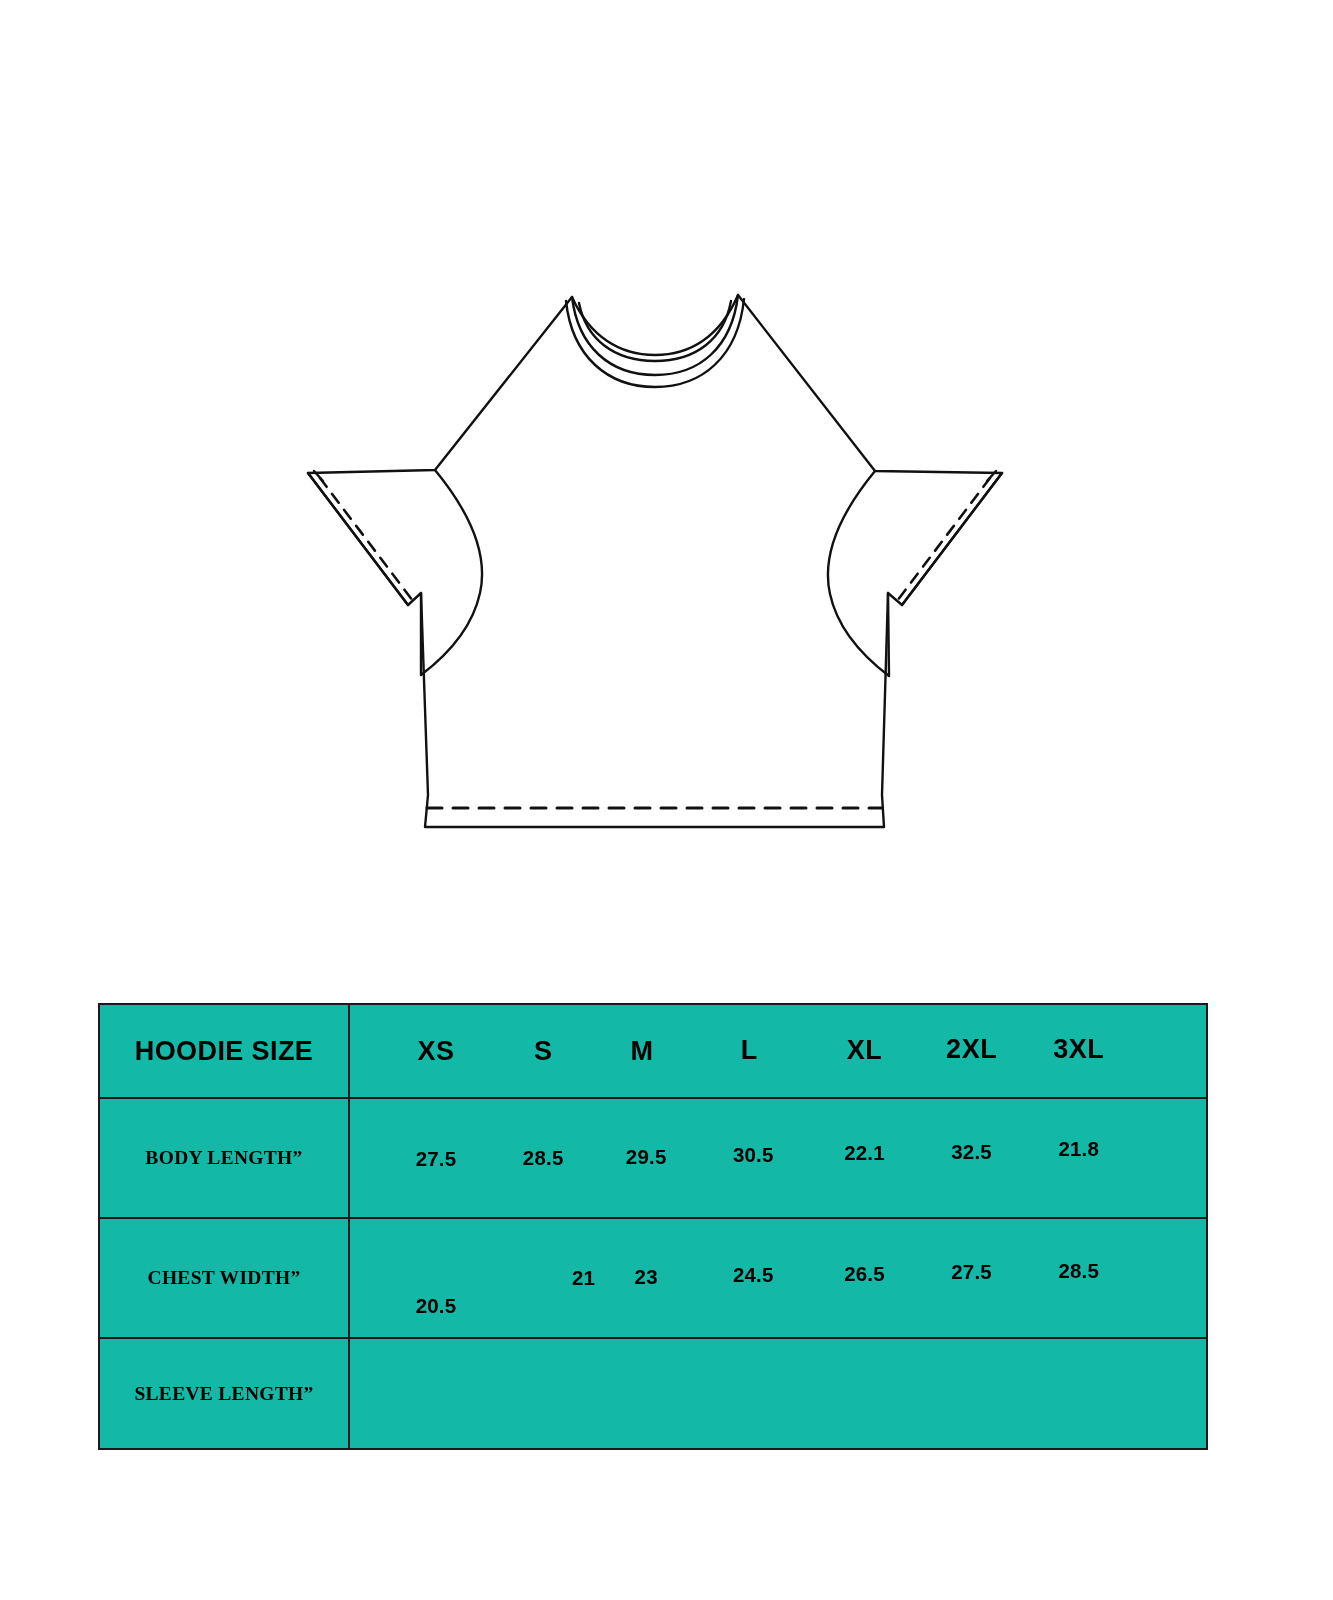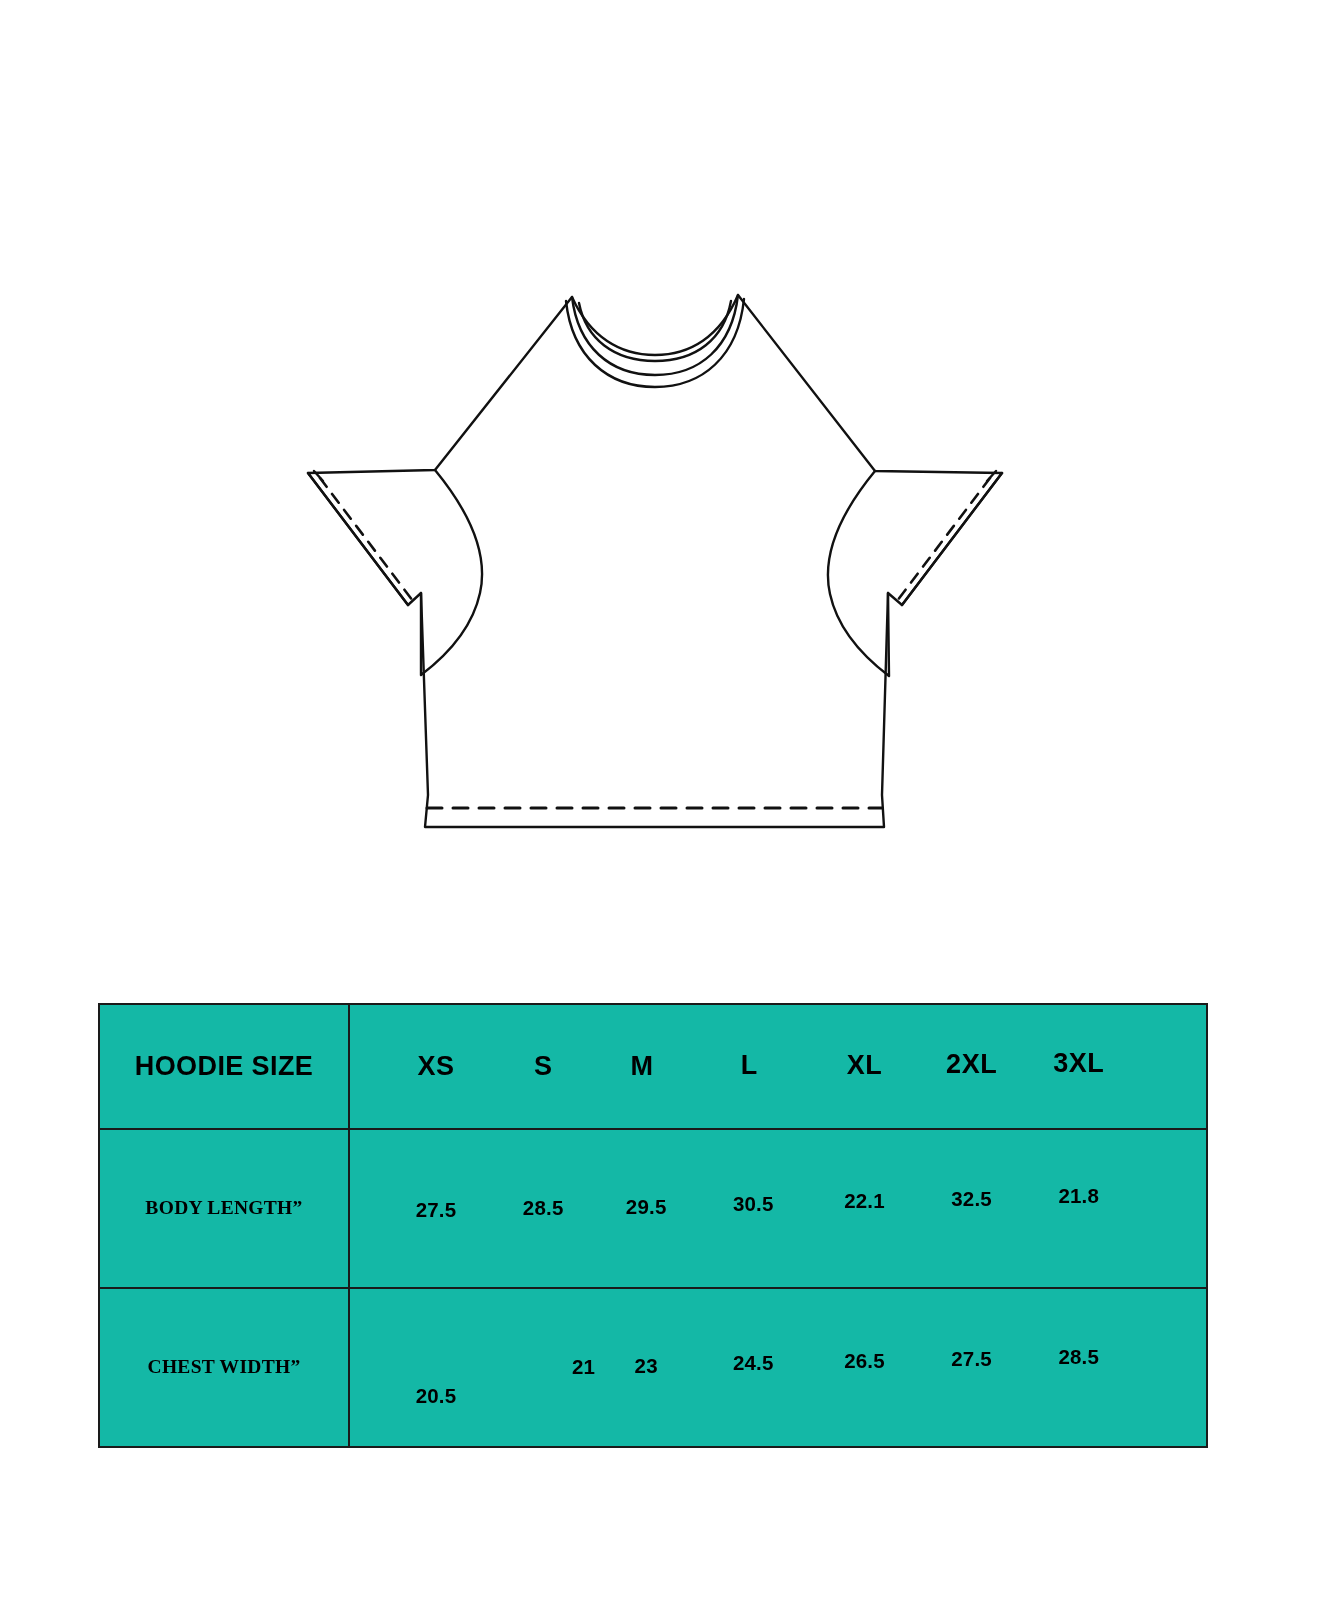--- a/index.html
+++ b/index.html
@@ -199,15 +199,29 @@
             <span class="slot" style="left:21.5%; top:50%;text-align:right;">21</span>
             <span class="slot" style="left:34%;   top:49%;">23</span>
             <span class="slot" style="left:47%;   top:46.5%;">24.5</span>
             <span class="slot" style="left:60.5%; top:45%;">26.5</span>
             <span class="slot" style="left:73.5%; top:43.5%;">27.5</span>
             <span class="slot" style="left:86.5%; top:42%;">28.5</span>
           </div>
         </td>
       </tr>
 
+      <tr class="empty-row">
+        <td class="label-cell">SLEEVE LENGTH”</td>
+        <td class="values-cell">
+          <div class="value-strip">
+            <span class="slot" style="left:8.5%;  top:50%;"></span>
+            <span class="slot" style="left:21.5%; top:50%;"></span>
+            <span class="slot" style="left:34%;   top:50%;"></span>
+            <span class="slot" style="left:47%;   top:50%;"></span>
+            <span class="slot" style="left:60.5%; top:50%;"></span>
+            <span class="slot" style="left:73.5%; top:50%;"></span>
+            <span class="slot" style="left:86.5%; top:50%;"></span>
+          </div>
+        </td>
+      </tr>
     </tbody>
   </table>
 </div>
 
 </body></html>

